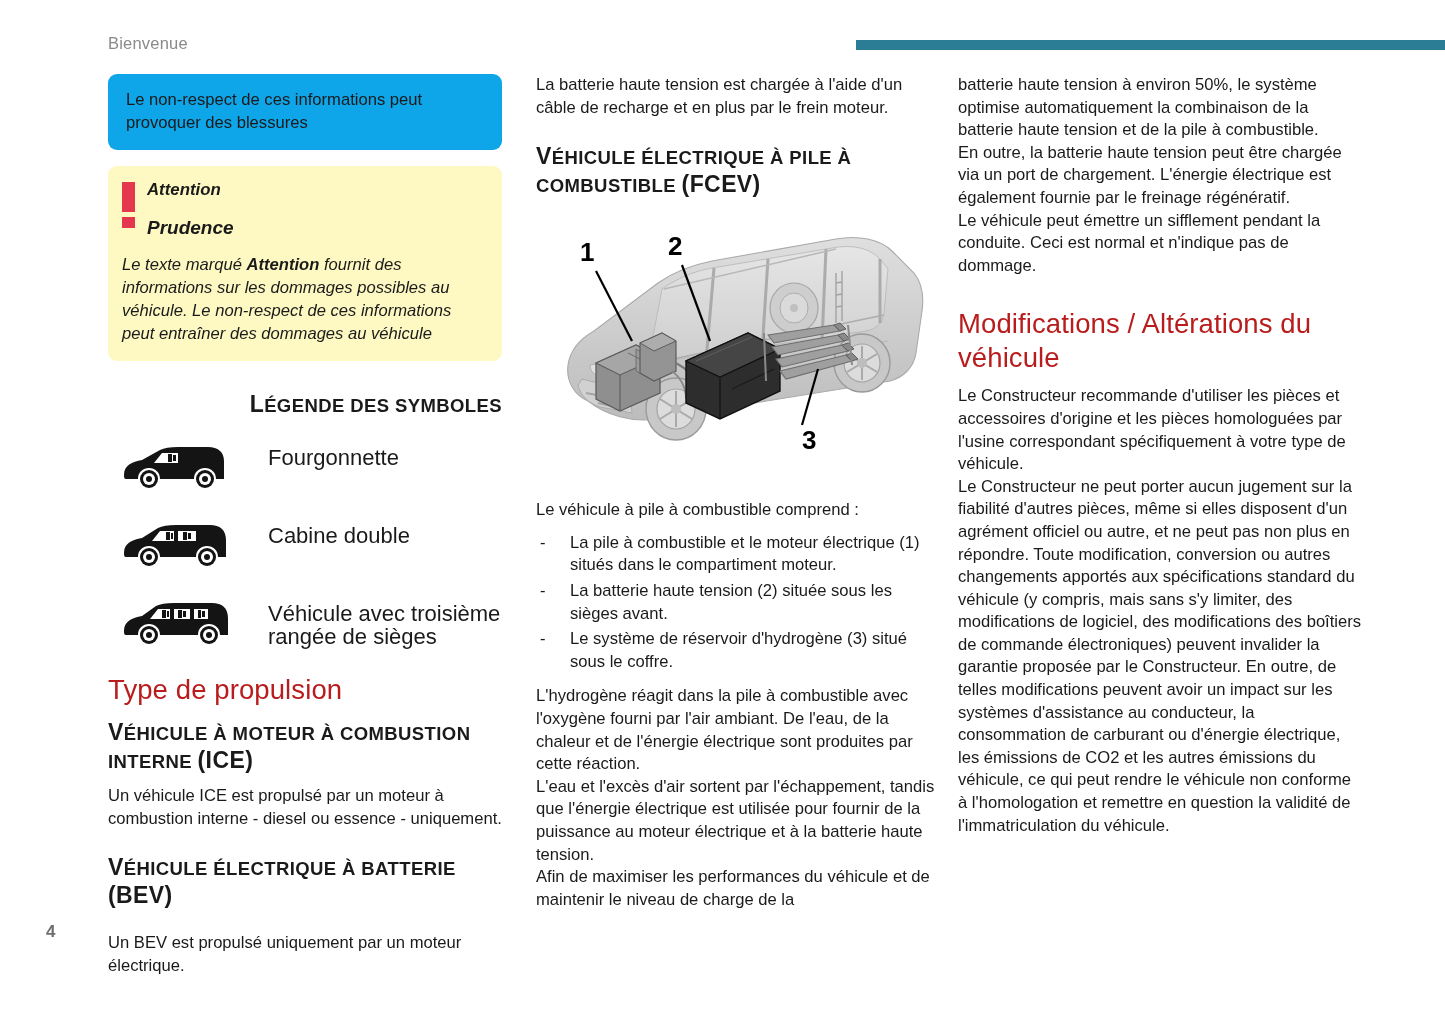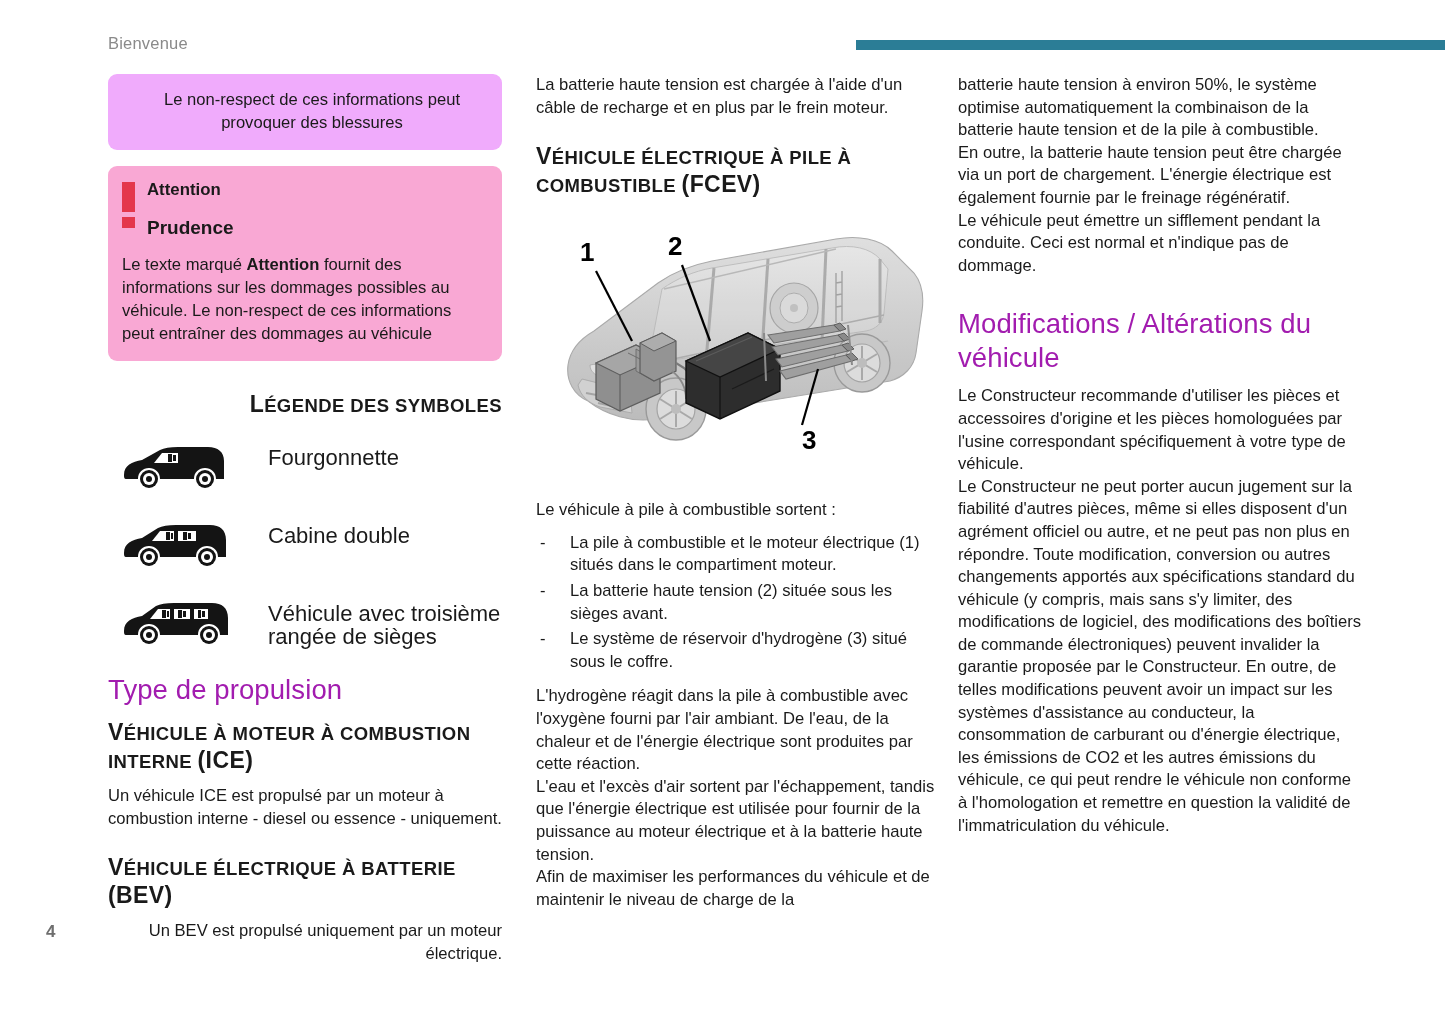--- a/index.html
+++ b/index.html
@@ -57,33 +57,33 @@
   p, li, .txt {
     font-size: 16.6px;
     line-height: 22.6px;
     color: #1a1a1a;
   }
   .para { margin-bottom: 0px; }
   .para + .para { margin-top: 0px; }
 
   
   .grey-box {
-    background: #f0abfc;
+    background: #0ea5e9;
     border-radius: 9px;
     padding: 14px 4px 16px 18px;
     margin-bottom: 16px;
-    text-align: center;
   }
   .grey-box p { font-size: 16.6px; line-height: 23px; }
 
   .warn-box {
-    background: #f9a8d4;
+    background: #fef9c3;
     border-radius: 9px;
     padding: 12px 18px 16px 14px;
     position: relative;
+    font-style: italic;
   }
   .warn-head {
     display: flex;
     align-items: flex-start;
     gap: 12px;
   }
   .bang {
     width: 13px;
     flex: 0 0 13px;
     margin-top: 4px;
@@ -105,21 +105,21 @@
     margin-top: 14px;
     font-size: 16.6px;
     line-height: 23px;
   }
   .warn-body b { font-weight: bold; }
 
   
   h1.sec {
     font-size: 27.5px;
     font-weight: normal;
-    color: #a21caf;
+    color: #b91c1c;
     line-height: 34px;
     margin: 26px 0 10px 0;
     letter-spacing: 0.1px;
   }
   
   .smallcaps {
     font-size: 19.5px;
     font-weight: bold;
     line-height: 27px;
     letter-spacing: 0.4px;
@@ -281,21 +281,21 @@
     <h1 class="sec" style="margin-top:22px;">Type de propulsion</h1>
 
     <div class="smallcaps" style="margin-top:12px;">
       <span class="cap">V</span><span class="sc">ÉHICULE À MOTEUR À COMBUSTION INTERNE </span><span class="cap">(ICE)</span>
     </div>
     <p class="para" style="margin-top:10px;">Un véhicule ICE est propulsé par un moteur à combustion interne - diesel ou essence - uniquement.</p>
 
     <div class="smallcaps" style="margin-top:24px;">
       <span class="cap">V</span><span class="sc">ÉHICULE ÉLECTRIQUE À BATTERIE </span><span class="cap">(BEV)</span>
     </div>
-    <p class="para" style="margin-top:10px;text-align:right;">Un BEV est propulsé uniquement par un moteur électrique.</p>
+    <p class="para" style="margin-top:22px;">Un BEV est propulsé uniquement par un moteur électrique.</p>
 
   </div>
 
   <div class="col col-2">
 
     <p class="para">La batterie haute tension est chargée à l'aide d'un câble de recharge et en plus par le frein moteur.</p>
 
     <div class="smallcaps" style="margin-top:24px;">
       <span class="cap">V</span><span class="sc">ÉHICULE ÉLECTRIQUE À PILE À COMBUSTIBLE </span><span class="cap">(FCEV)</span>
     </div>
@@ -412,21 +412,21 @@
           <path d="M146 52 L174 128"></path>
           <path d="M266 212 L282 156"></path>
         </g>
 
         <text x="44" y="48" font-family="Liberation Sans, sans-serif" font-size="26" font-weight="bold" fill="#000">1</text>
         <text x="132" y="42" font-family="Liberation Sans, sans-serif" font-size="26" font-weight="bold" fill="#000">2</text>
         <text x="266" y="236" font-family="Liberation Sans, sans-serif" font-size="26" font-weight="bold" fill="#000">3</text>
       </svg>
     </div>
 
-    <p class="para">Le véhicule à pile à combustible sortent :</p>
+    <p class="para">Le véhicule à pile à combustible comprend :</p>
 
     <ul class="dashlist">
       <li><span class="dash">-</span><span>La pile à combustible et le moteur électrique (1) situés dans le compartiment moteur.</span></li>
       <li><span class="dash">-</span><span>La batterie haute tension (2) située sous les sièges avant.</span></li>
       <li><span class="dash">-</span><span>Le système de réservoir d'hydrogène (3) situé sous le coffre.</span></li>
     </ul>
 
     <p class="para">L'hydrogène réagit dans la pile à combustible avec l'oxygène fourni par l'air ambiant. De l'eau, de la chaleur et de l'énergie électrique sont produites par cette réaction.</p>
     <p class="para">L'eau et l'excès d'air sortent par l'échappement, tandis que l'énergie électrique est utilisée pour fournir de la puissance au moteur électrique et à la batterie haute tension.</p>
     <p class="para">Afin de maximiser les performances du véhicule et de maintenir le niveau de charge de la</p>

